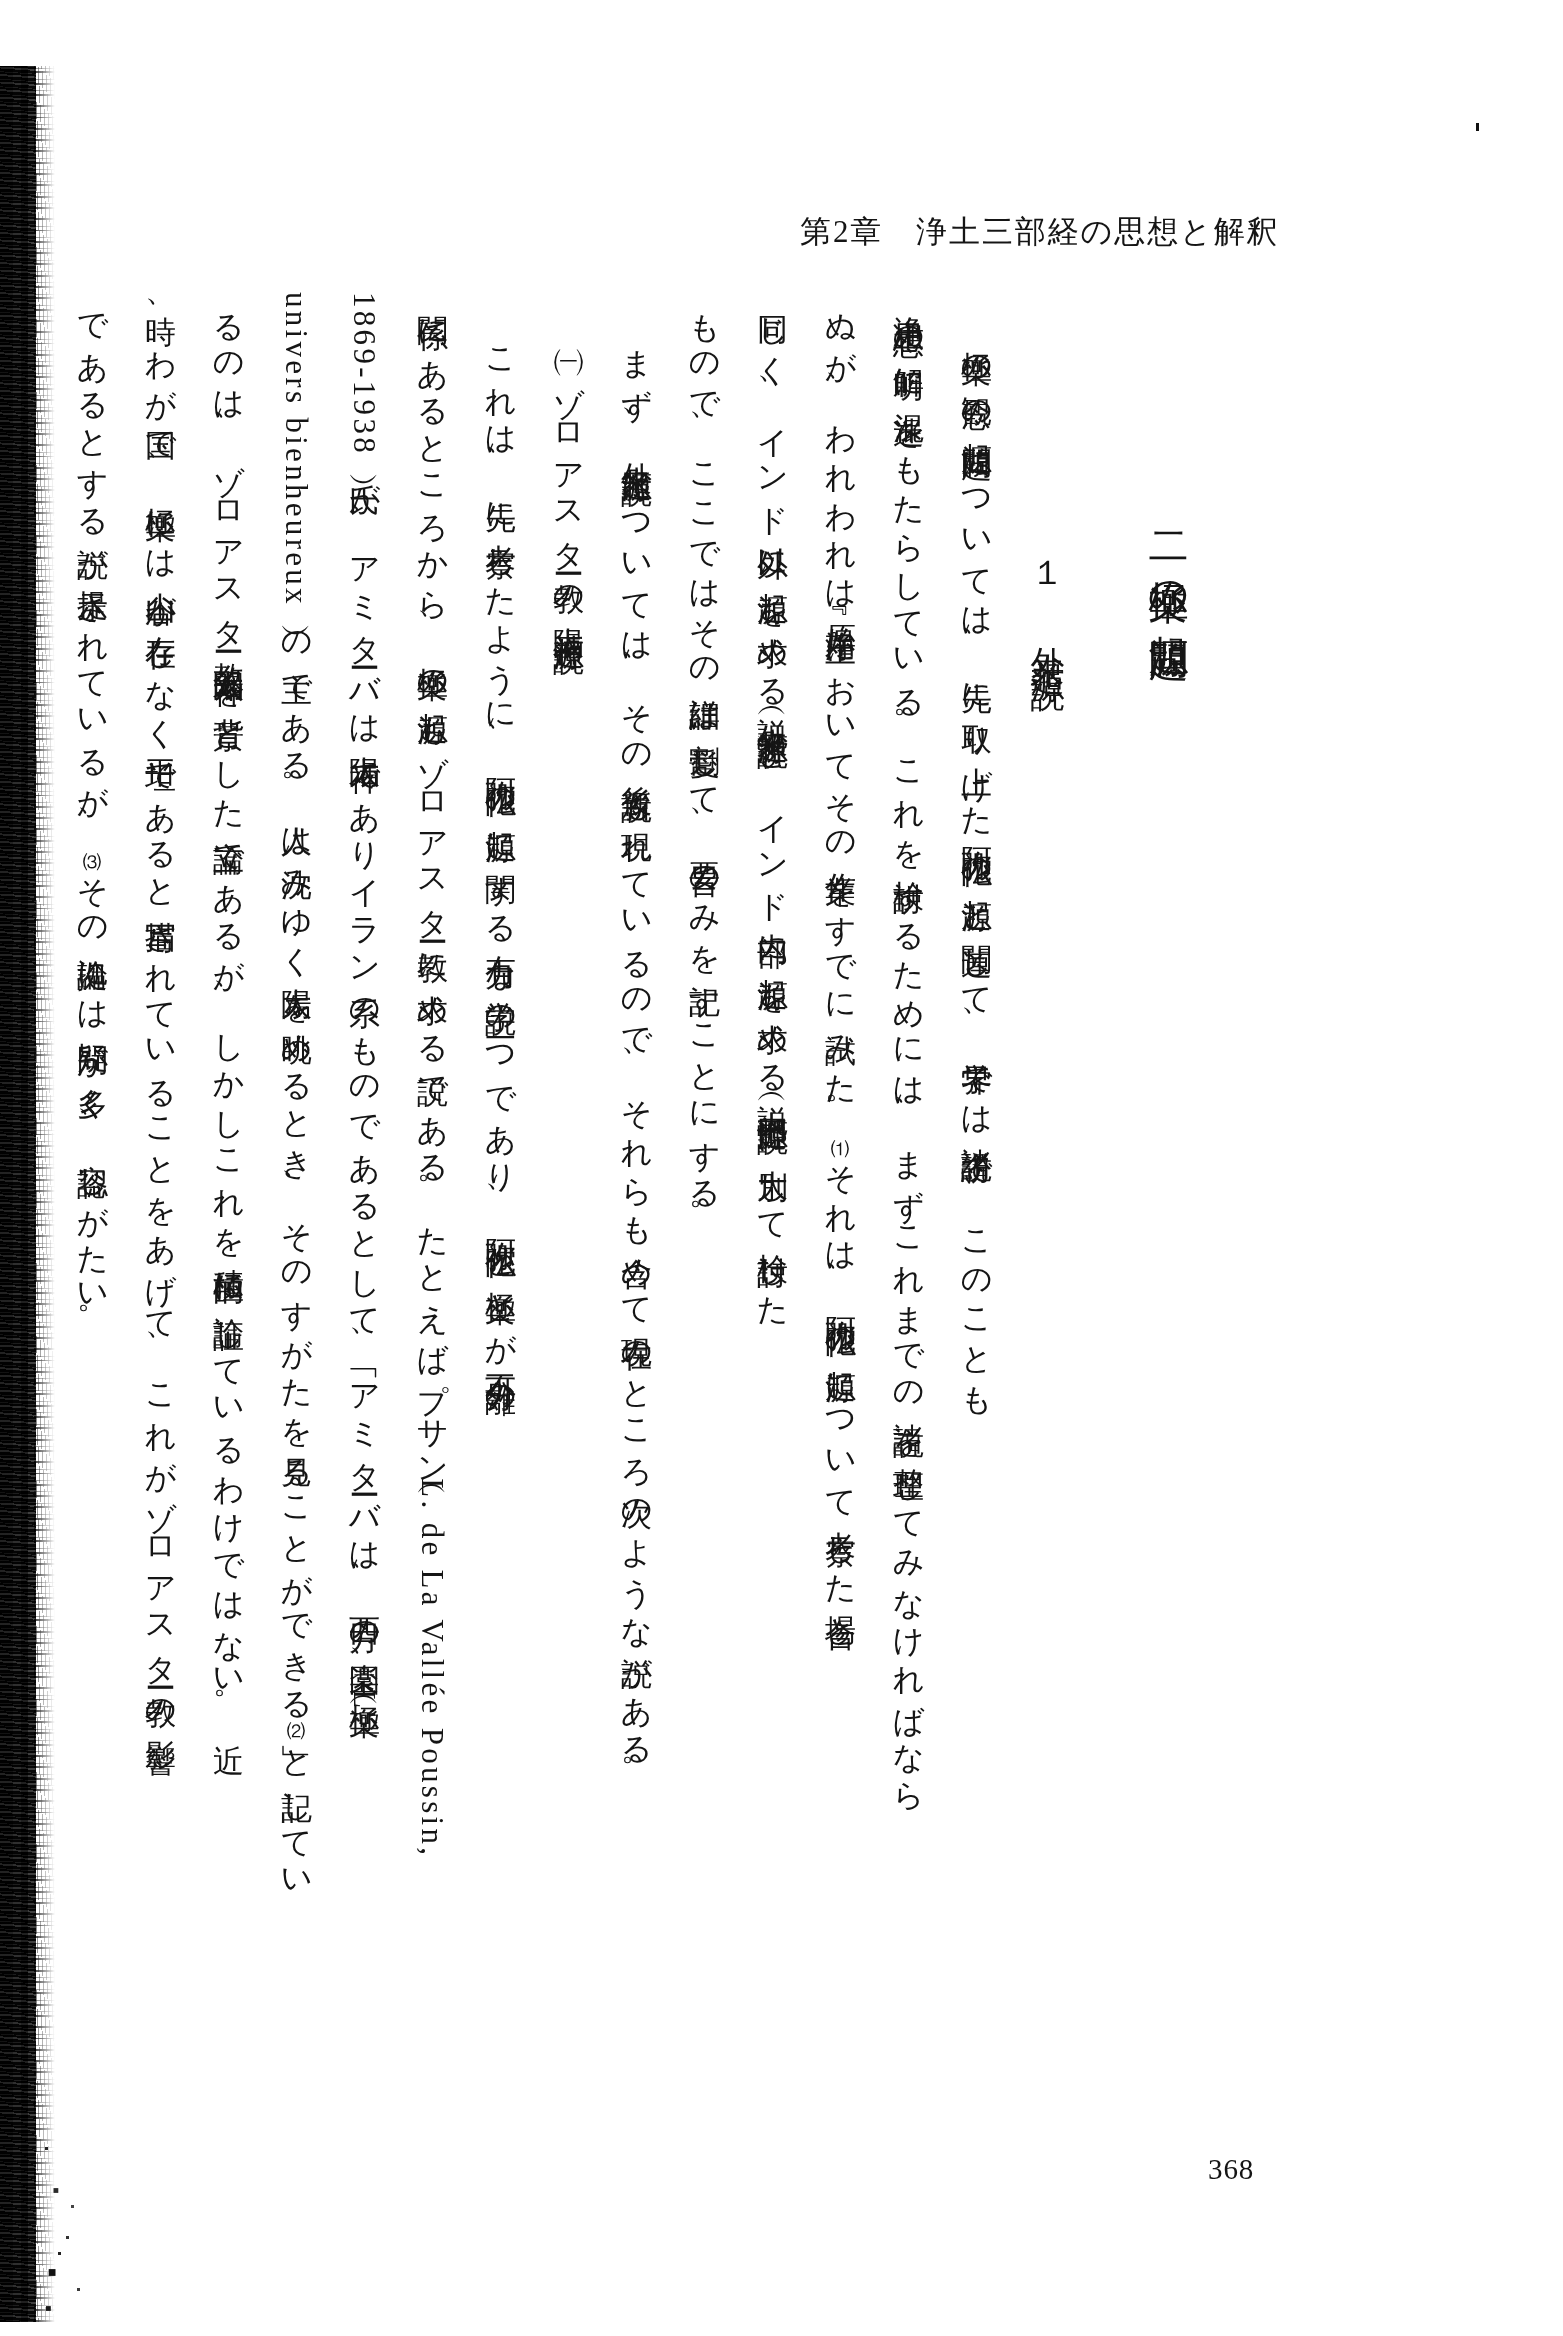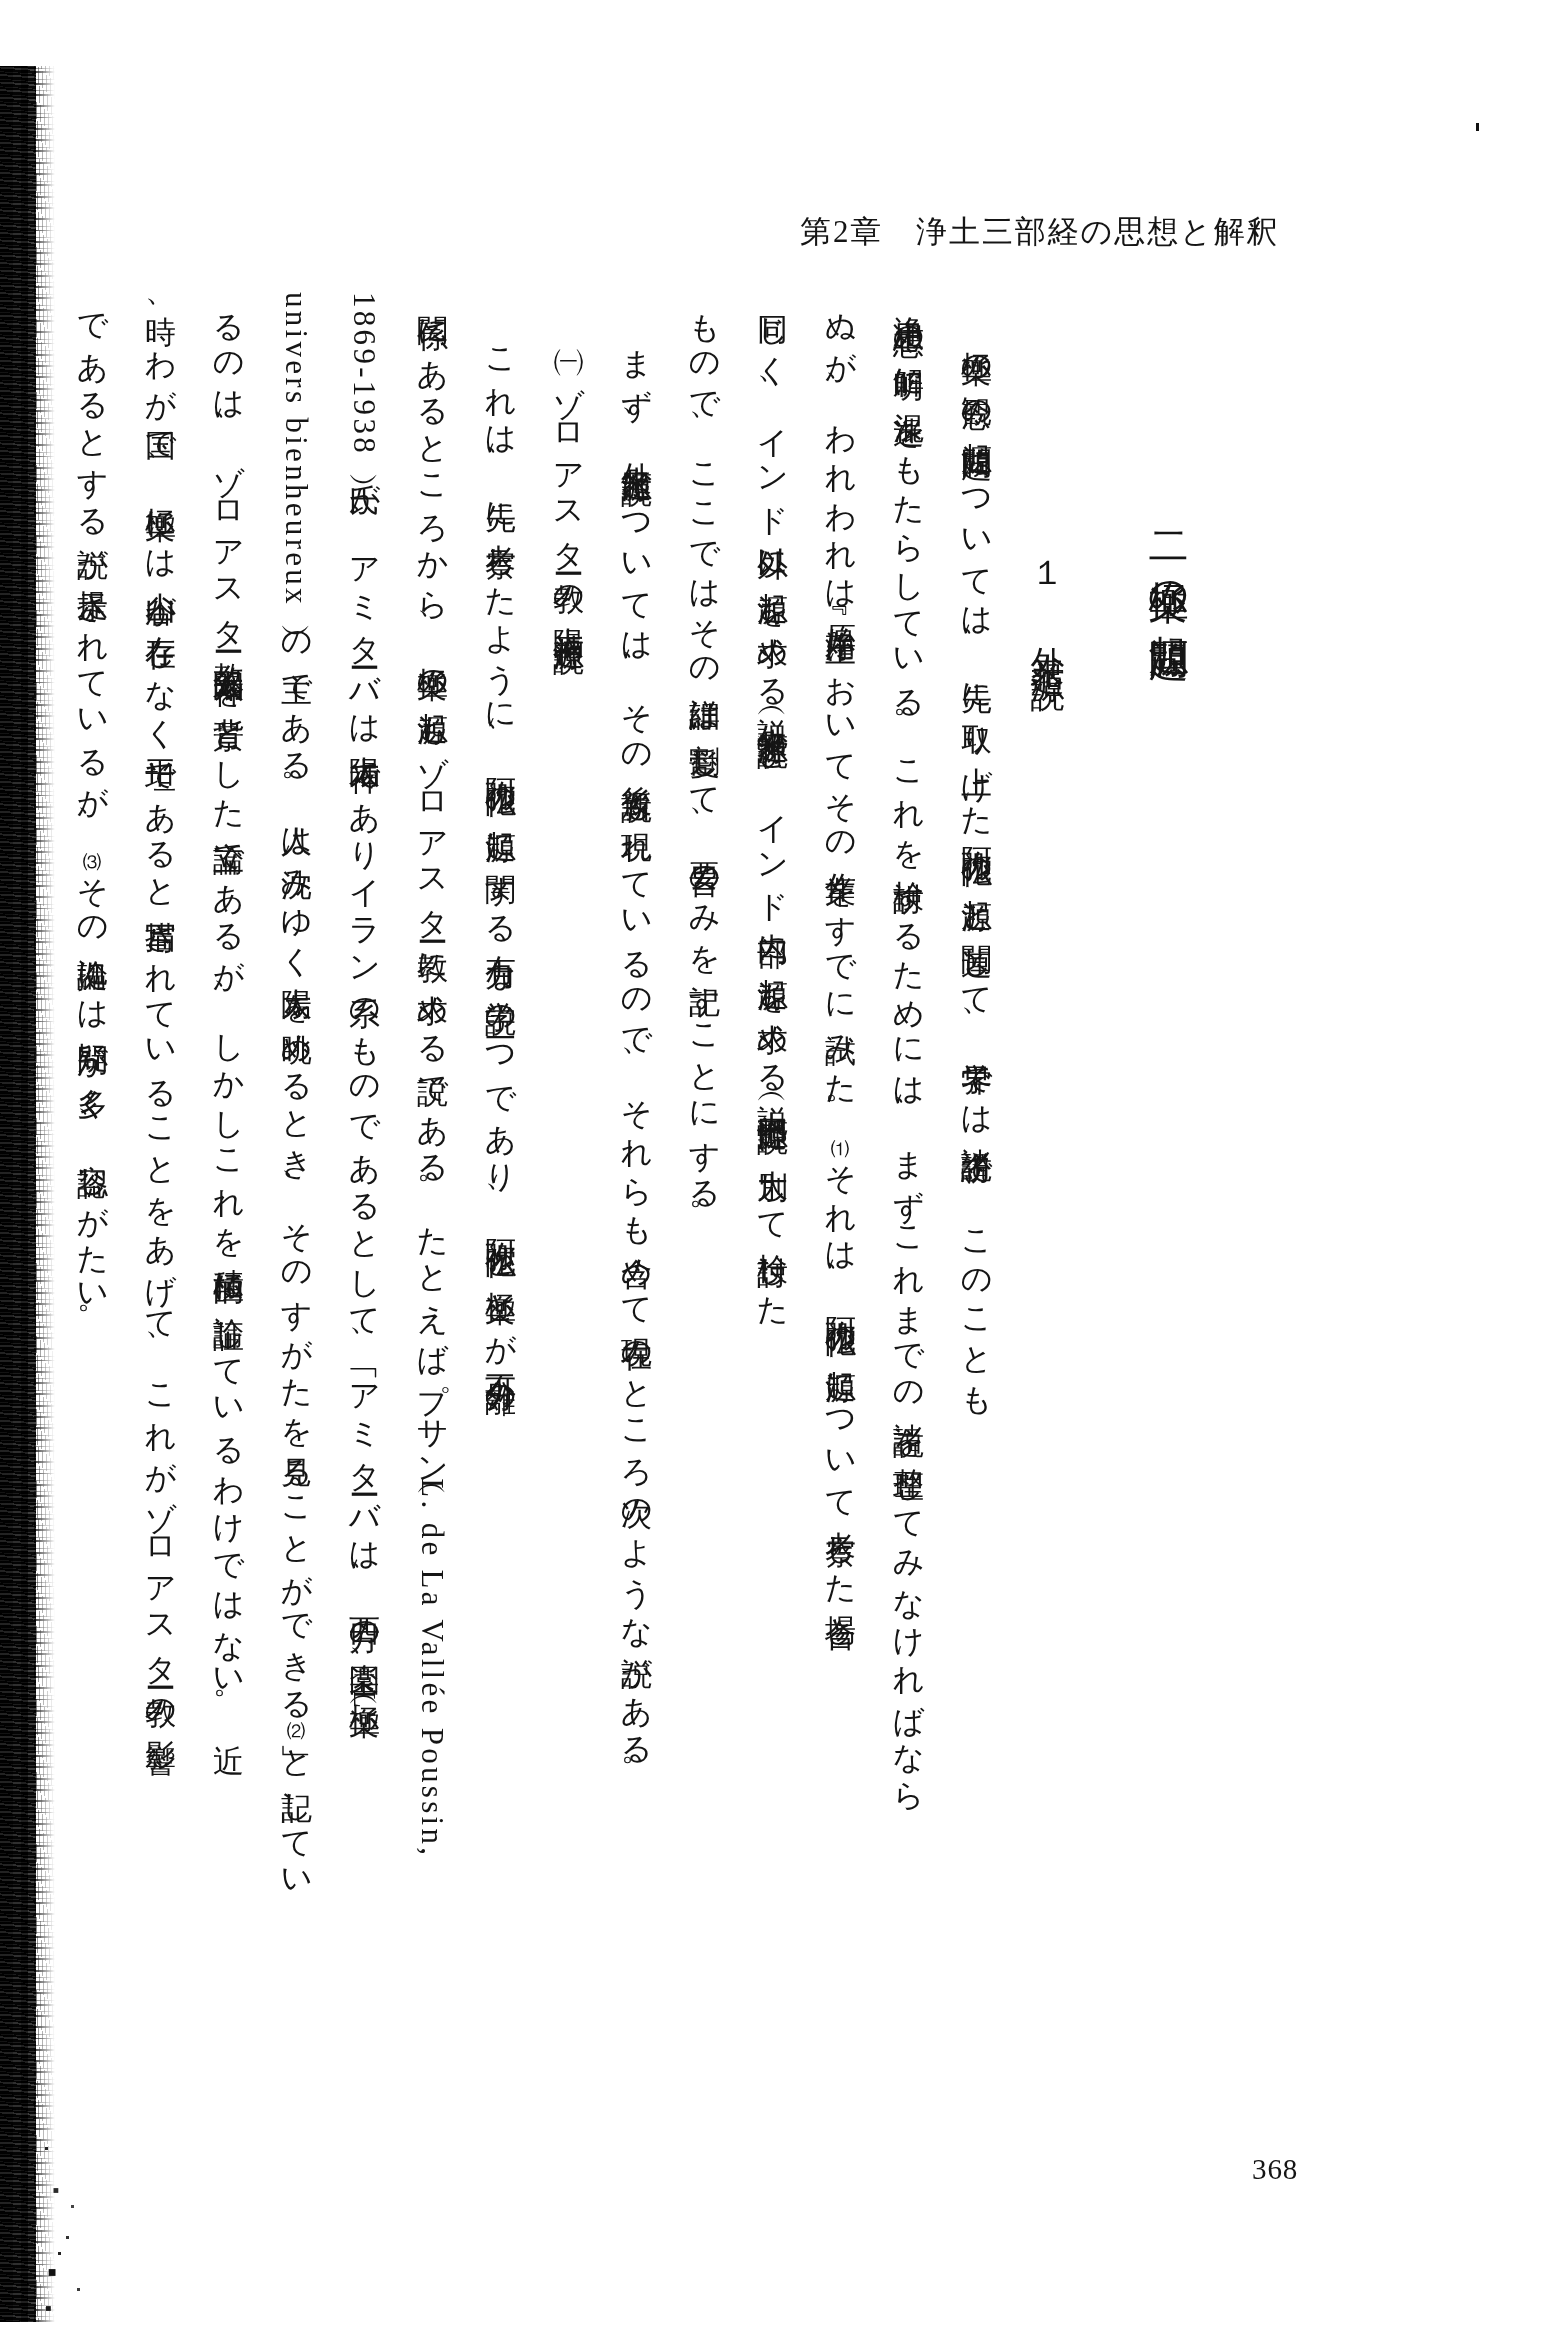--- a/index.html
+++ b/index.html
@@ -54,21 +54,21 @@
   }
   .body-col {
     font-size: 31px; letter-spacing: 3.3px; line-height: 34px;
     margin-left: 34px;
   }
   .body-col.indent { padding-top: 35px; }
   .note { font-size: 0.58em; letter-spacing: 0; }
 
   .page-number {
     position: absolute; left: 1208px; top: 2153px;
-    font-size: 29px; letter-spacing: 0.9px; margin-left: 44px;
+    font-size: 29px; letter-spacing: 0.9px;
   }
 </style>
 </head>
 <body>
 
 <div class="scan-band"></div>
 <div class="scan-fringe"></div>
 <div class="specks-bottom"></div>
 <div class="speck-topright"></div>
 

